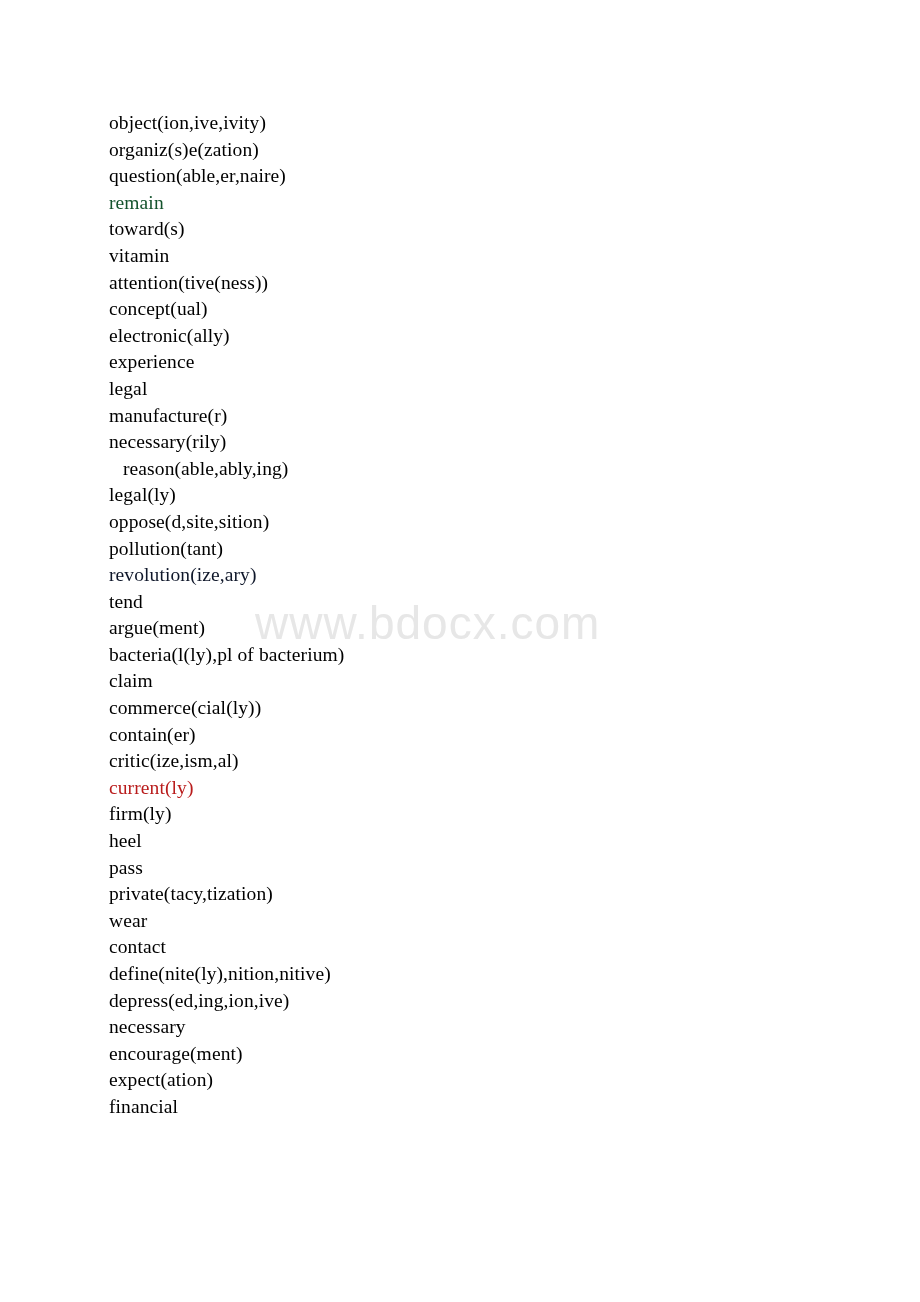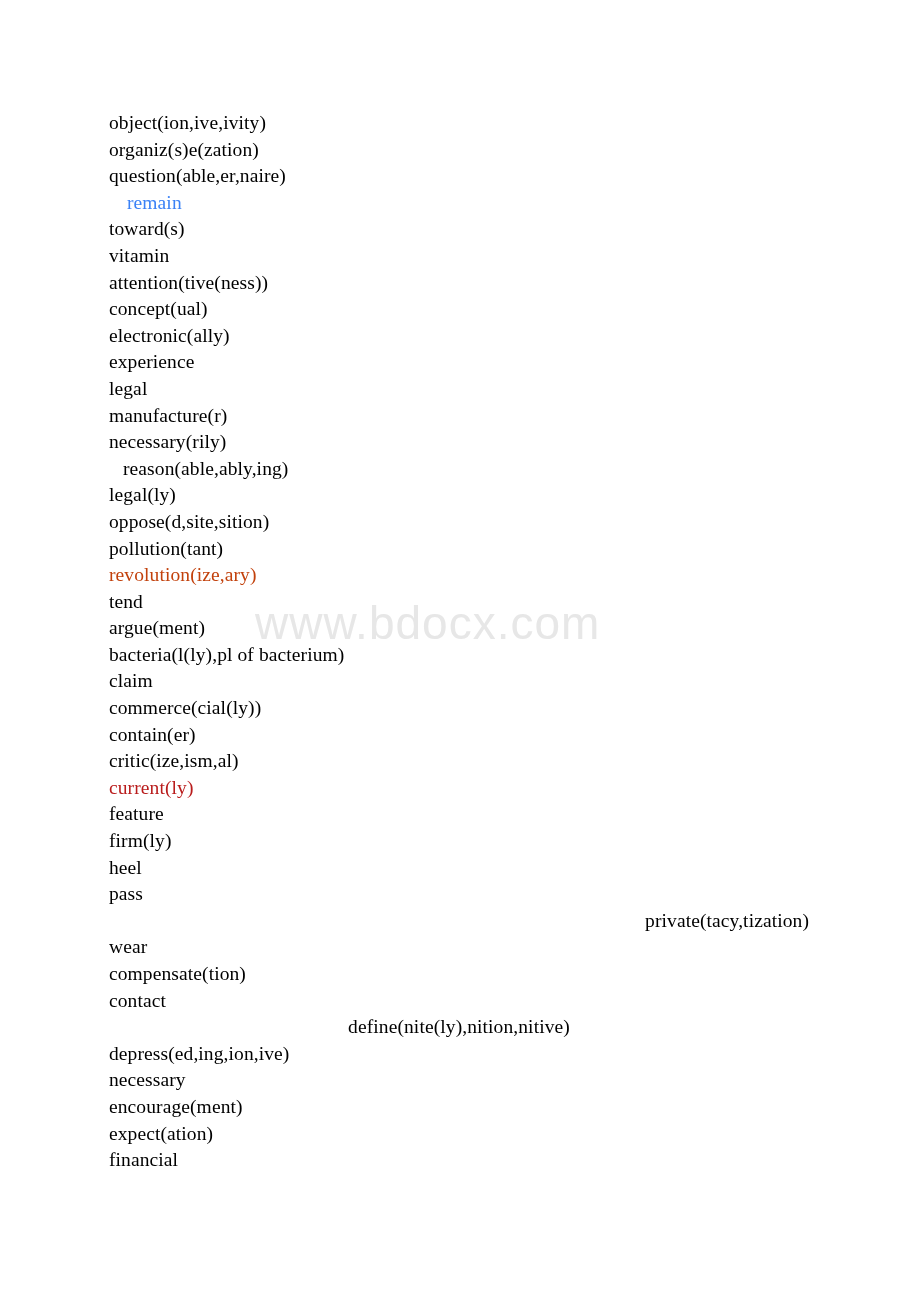--- a/index.html
+++ b/index.html
@@ -53,52 +53,50 @@
 <body>
 
 <div id="page" style="background: rgb(255, 255, 255);">
 
   <div id="watermark" style="color: rgb(231, 231, 231);">www.bdocx.com</div>
 
   <ul id="word-list">
       <li style="color: rgb(0, 0, 0);">object(ion,ive,ivity)</li>
       <li style="color: rgb(0, 0, 0);">organiz(s)e(zation)</li>
       <li style="color: rgb(0, 0, 0);">question(able,er,naire)</li>
-      <li style="color: #3b82f6; margin-left: 18px;">remain</li>
+      <li style="color: #14532d;">remain</li>
       <li style="color: rgb(0, 0, 0);">toward(s)</li>
       <li style="color: rgb(0, 0, 0);">vitamin</li>
       <li style="color: rgb(0, 0, 0);">attention(tive(ness))</li>
       <li style="color: rgb(0, 0, 0);">concept(ual)</li>
       <li style="color: rgb(0, 0, 0);">electronic(ally)</li>
       <li style="color: rgb(0, 0, 0);">experience</li>
       <li style="color: rgb(0, 0, 0);">legal</li>
       <li style="color: rgb(0, 0, 0);">manufacture(r)</li>
       <li style="color: rgb(0, 0, 0);">necessary(rily)</li>
       <li style="color: rgb(0, 0, 0); margin-left: 14px;">reason(able,ably,ing)</li>
       <li style="color: rgb(0, 0, 0);">legal(ly)</li>
       <li style="color: rgb(0, 0, 0);">oppose(d,site,sition)</li>
       <li style="color: rgb(0, 0, 0);">pollution(tant)</li>
-      <li style="color: #c2410c;">revolution(ize,ary)</li>
+      <li style="color: #0f172a;">revolution(ize,ary)</li>
       <li style="color: rgb(0, 0, 0);">tend</li>
       <li style="color: rgb(0, 0, 0);">argue(ment)</li>
       <li style="color: rgb(0, 0, 0);">bacteria(l(ly),pl of bacterium)</li>
       <li style="color: rgb(0, 0, 0);">claim</li>
       <li style="color: rgb(0, 0, 0);">commerce(cial(ly))</li>
       <li style="color: rgb(0, 0, 0);">contain(er)</li>
       <li style="color: rgb(0, 0, 0);">critic(ize,ism,al)</li>
       <li style="color: #b91c1c;">current(ly)</li>
-      <li style="color: rgb(0, 0, 0);">feature</li>
       <li style="color: rgb(0, 0, 0);">firm(ly)</li>
       <li style="color: rgb(0, 0, 0);">heel</li>
       <li style="color: rgb(0, 0, 0);">pass</li>
-      <li style="color: rgb(0, 0, 0); text-align: right;">private(tacy,tization)</li>
+      <li style="color: rgb(0, 0, 0);">private(tacy,tization)</li>
       <li style="color: rgb(0, 0, 0);">wear</li>
-      <li style="color: rgb(0, 0, 0);">compensate(tion)</li>
       <li style="color: rgb(0, 0, 0);">contact</li>
-      <li style="color: rgb(0, 0, 0); text-align: center;">define(nite(ly),nition,nitive)</li>
+      <li style="color: rgb(0, 0, 0);">define(nite(ly),nition,nitive)</li>
       <li style="color: rgb(0, 0, 0);">depress(ed,ing,ion,ive)</li>
       <li style="color: rgb(0, 0, 0);">necessary</li>
       <li style="color: rgb(0, 0, 0);">encourage(ment)</li>
       <li style="color: rgb(0, 0, 0);">expect(ation)</li>
       <li style="color: rgb(0, 0, 0);">financial</li>
     </ul>
 
 </div>
 
 </body></html>

